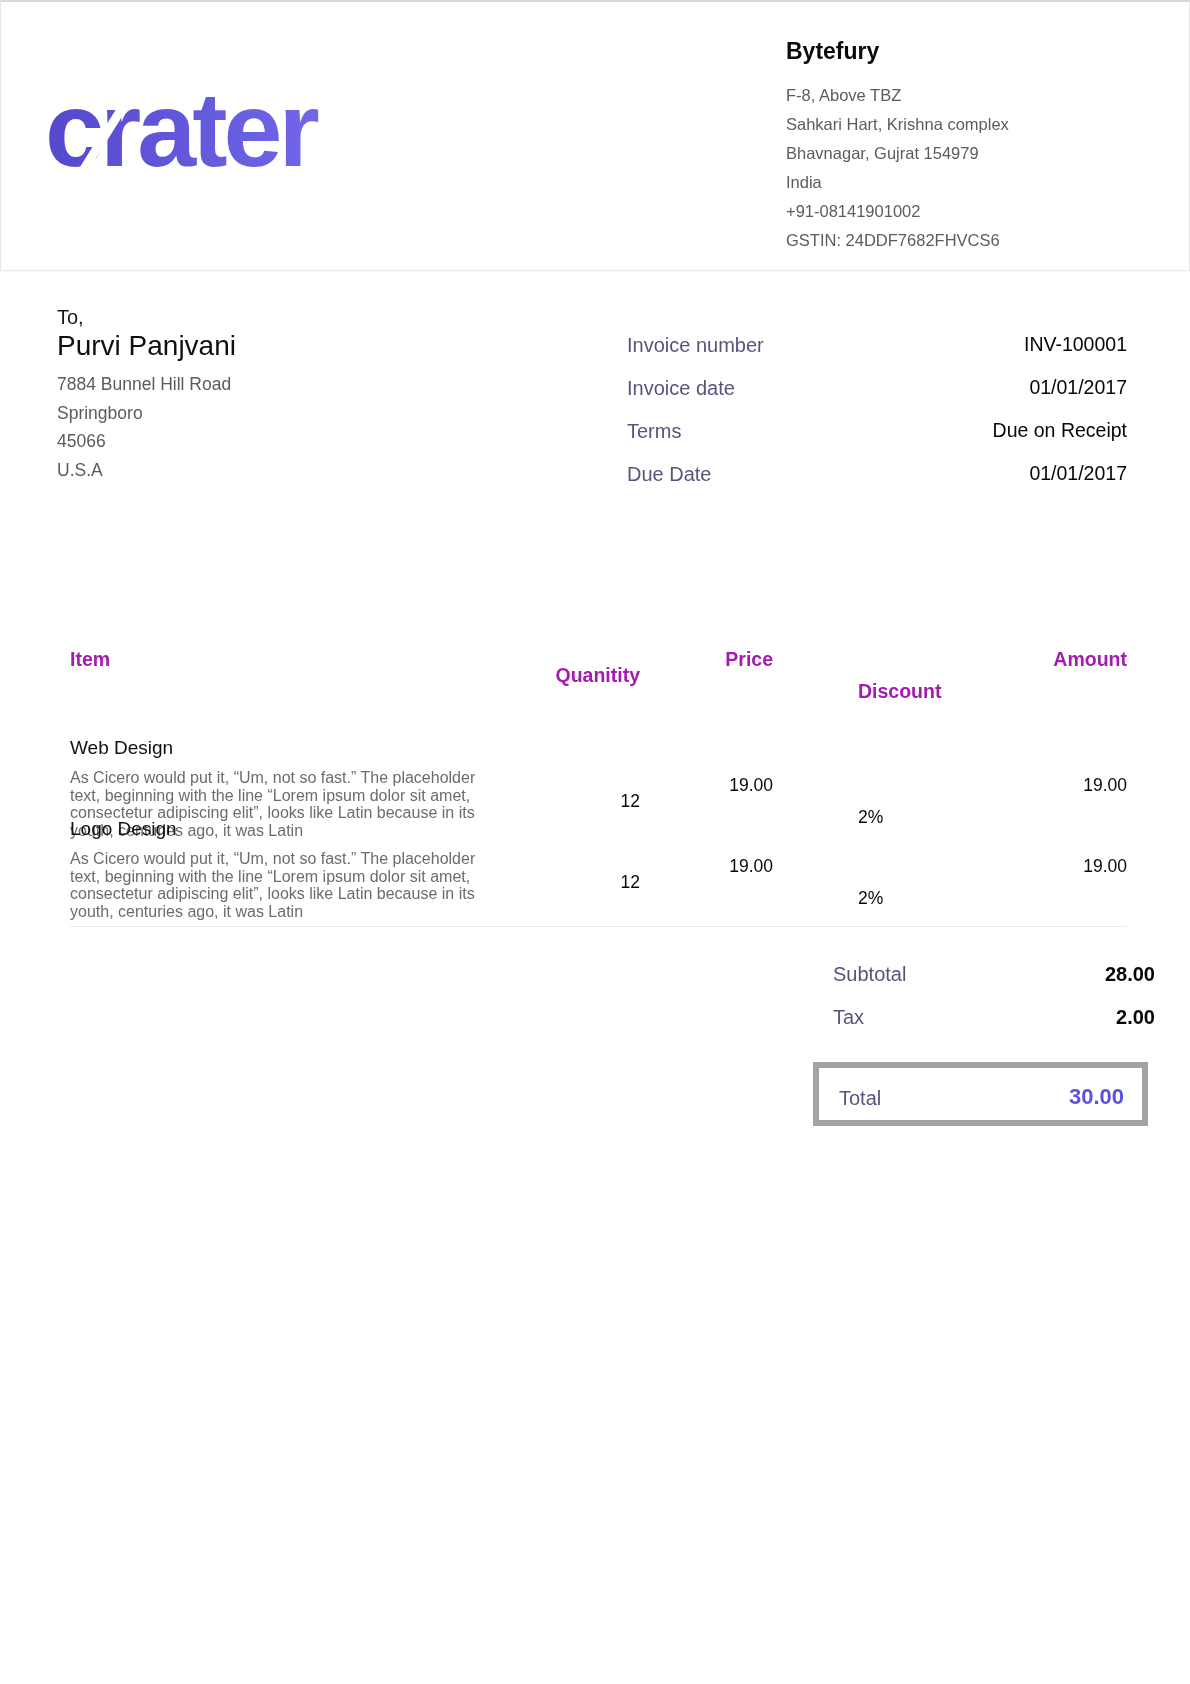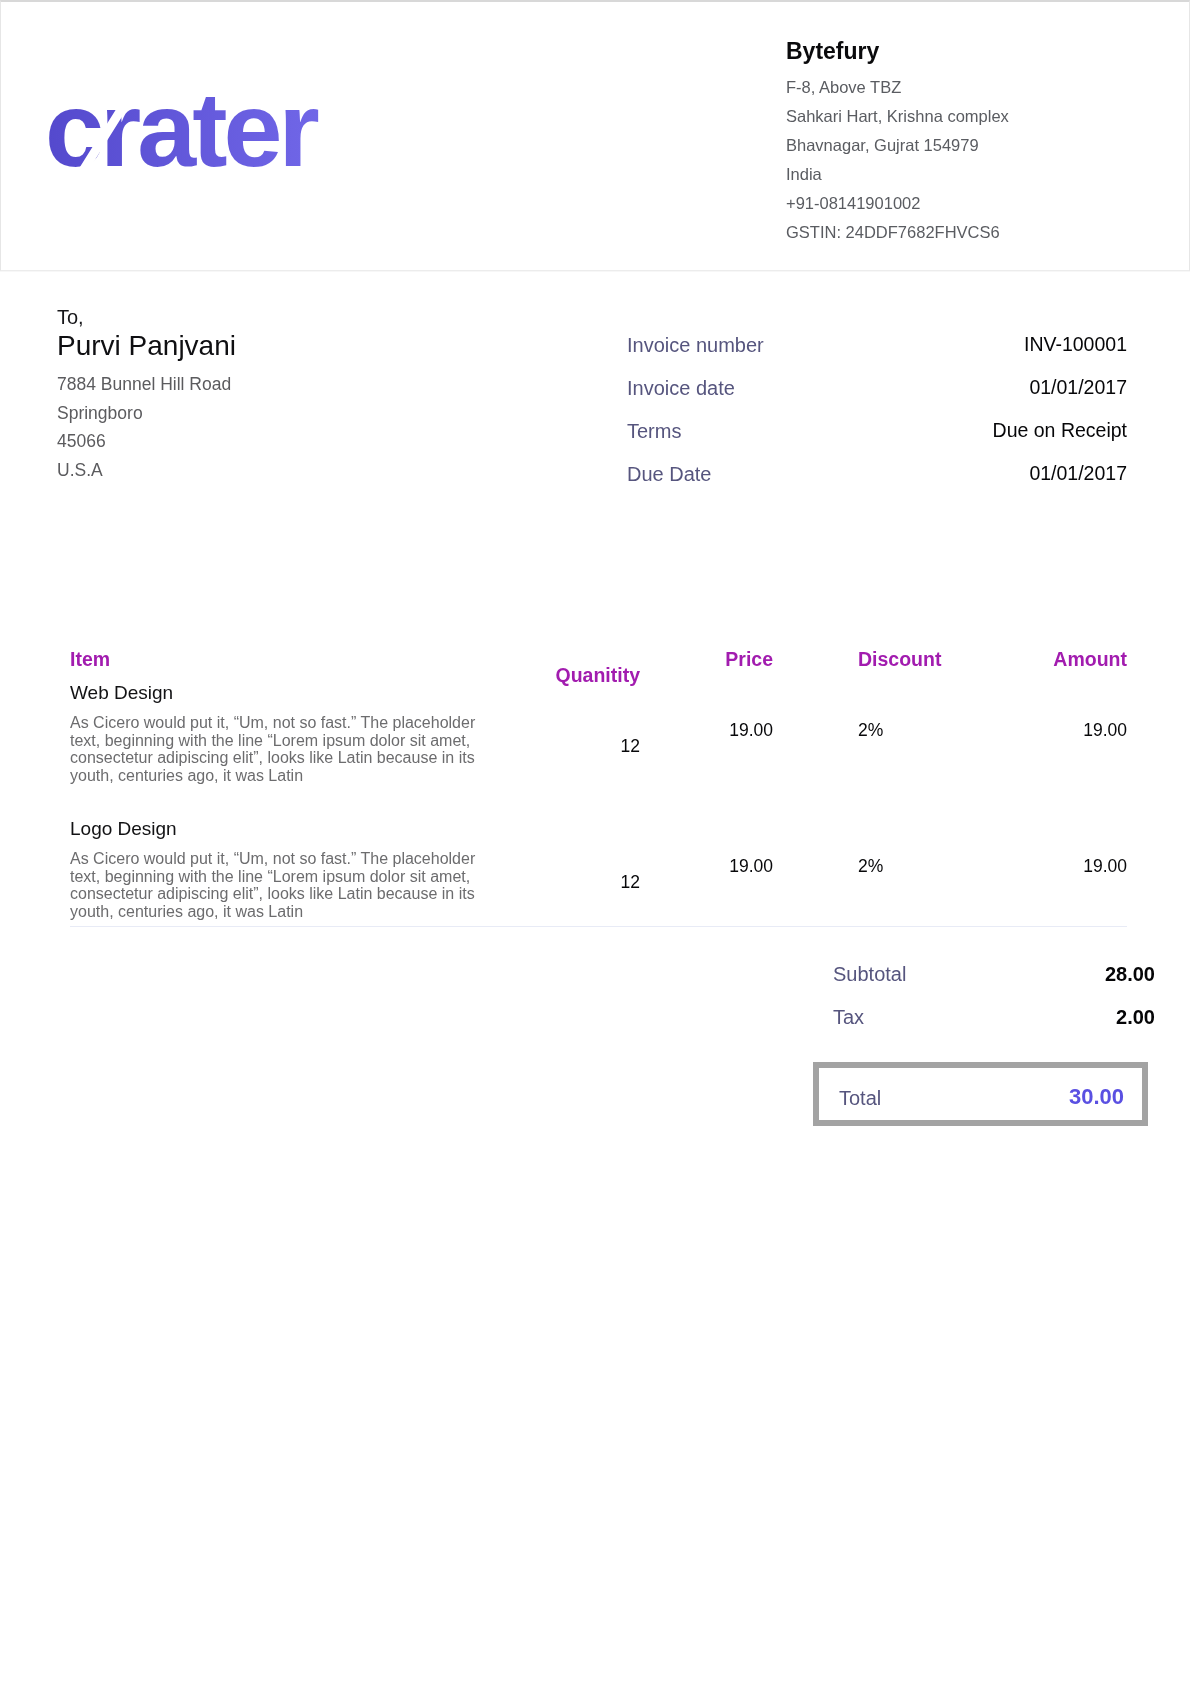--- a/index.html
+++ b/index.html
@@ -26,42 +26,42 @@
   }
   .logo-text{
     font-size:106px;font-weight:800;letter-spacing:-4px;line-height:150px;
     background:linear-gradient(90deg,#5449cd 0%,#6f65e6 55%,#8279ee 100%);
     -webkit-background-clip:text;background-clip:text;color:transparent;
   }
   .logo-slash{position:absolute;background:#ffffff;width:9px;border-radius:2px;}
   .logo-slash.s1{left:42px;top:28px;height:150px;transform:rotate(32deg);}
   .logo-slash.s2{left:398px;top:52px;height:78px;transform:rotate(32deg);}
   .company{position:absolute;left:785px;top:36px;width:360px;}
-  .company-name{font-size:23px;font-weight:700;color:#0a0a0c;margin-bottom:8px;}
+  .company-name{font-size:23px;font-weight:700;color:#0a0a0c;margin-bottom:16px;}
   .company-line{font-size:16.5px;line-height:29px;color:#5a5c61;}
   
   .to-block{position:absolute;left:57px;top:306px;width:420px;}
   .to-label{font-size:20px;color:#17171a;}
   .to-name{font-size:28px;color:#0f0f12;margin-top:1px;margin-bottom:8px;}
   .to-line{font-size:17.5px;line-height:28.5px;color:#5b5b5e;}
   
   .meta-block{position:absolute;left:627px;top:334px;width:500px;}
   .meta-row{position:relative;height:43px;}
   .meta-label{position:absolute;left:0;top:0;font-size:20px;color:#56557e;}
   .meta-value{position:absolute;right:0;top:-1px;font-size:19.5px;color:#060608;}
   
   .thead{position:absolute;left:0;top:648px;width:1190px;height:30px;}
   .th{position:absolute;font-size:19.5px;font-weight:700;color:#a21caf;}
   .col-item{left:70px;width:420px;}
   .col-qty{right:550px;text-align:left;margin-top:16px;}
   .col-price{right:417px;text-align:right;}
-  .col-discount{left:858px;}
+  .col-discount{left:858px;margin-top:32px;}
   .col-amount{right:63px;text-align:right;}
   .item-row{position:absolute;left:0;width:1190px;height:110px;}
-  .row-1{top:682px;}
+  .row-1{top:737px;}
   .row-2{top:818px;}
   .item-name{position:absolute;left:70px;top:0;font-size:19px;color:#121214;}
   .item-desc{
     position:absolute;left:70px;top:32px;width:418px;
     font-size:16px;line-height:17.5px;color:#6c6c6e;
   }
   .cell{position:absolute;top:38px;font-size:17.5px;color:#08080a;}
   .divider{
     position:absolute;left:70px;top:926px;width:1057px;height:0;
     border-top:1px solid #e8ebf6;

